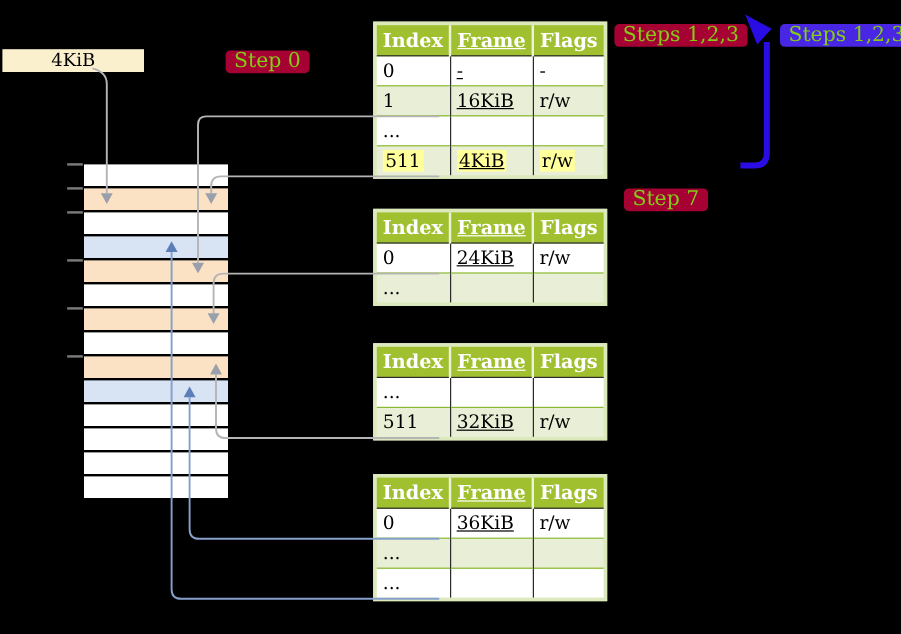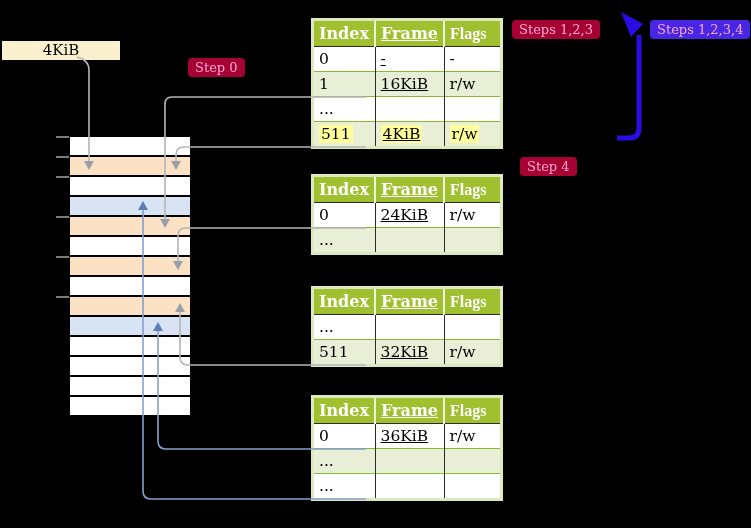--- a/index.html
+++ b/index.html
@@ -1,59 +1,59 @@
 <!DOCTYPE html>
 <html><head>
 <meta charset="utf-8">
 <style>
   html,body{margin:0;padding:0;background:#000;}
   #stage{position:relative;width:751px;height:528px;background:#000;overflow:hidden;
          font-family:"DejaVu Serif","Liberation Serif",serif;}
   
-  .badge{position:absolute;color:#f9a8d4;font-size:13px;line-height:17px;padding:1px 7px;
+  .badge{position:absolute;color:#84cc16;font-size:17px;line-height:17px;padding:1px 7px;
          border-radius:4px;white-space:nowrap;}
   .badge-red{background:#a50233;}
   .badge-blue{background:#4826e3;}
   #box4kib{position:absolute;left:2px;top:41px;width:118px;height:19px;background:#fbf0cd;
            color:#000;font-size:15px;line-height:19px;text-align:center;}
   
   #memory{position:absolute;left:70px;top:137px;width:120px;display:flex;
           flex-direction:column;gap:2px;}
   .mrow{height:18px;}
   .f-free{background:#ffffff;}
   .f-table{background:#fce2c5;}
   .f-page{background:#d8e3f4;}
   
   .tframe{position:absolute;left:311px;border:3px solid #dce9bd;background:#dce9bd;}
   .tframe table{border-collapse:collapse;}
   .tframe th{background:#a0c030;color:#fff;font-size:16px;font-weight:bold;text-align:left;
              padding:1px 5px;line-height:23px;border-right:2px solid #edf2da;
              border-bottom:1px solid #2a2a2a;}
-  .tframe th:last-child{border-right:none;font-family:Liberation Serif, serif;}
+  .tframe th:last-child{border-right:none;}
   .tframe td{background:#fff;color:#000;font-size:15.5px;line-height:22px;padding:1px 5px;
              border-right:1px solid #2a2a2a;border-top:1px solid #8ab82e;}
   .tframe td:last-child{border-right:none;}
   .tframe tbody tr:first-child td{border-top:none;}
   .tframe tbody tr:nth-child(even) td{background:#e9efd6;}
   .c1{width:45px;}.c2{width:47px;text-decoration:underline;}.c3{width:45px;}
   .hl{background:#ffff9c;padding:0 2px;}
   
   #overlay{position:absolute;left:0;top:0;z-index:5;pointer-events:none;}
 </style>
 </head>
 <body>
 
 <div id="stage">
 
   <div id="box4kib">4KiB</div>
 
-  <div class="badge badge-red" style="left:188px;top:58px;">Step 0</div>
+  <div class="badge badge-red" style="left:188px;top:42px;">Step 0</div>
   <div class="badge badge-red" style="left:512px;top:20px;">Steps 1,2,3</div>
   <div class="badge badge-blue" style="left:650px;top:20px;">Steps 1,2,3,4</div>
-  <div class="badge badge-red" style="left:520px;top:157px;">Step 4</div>
+  <div class="badge badge-red" style="left:520px;top:157px;">Step 7</div>
 
   <div id="memory">
     <div class="mrow f-free"></div>
     <div class="mrow f-table"></div>
     <div class="mrow f-free"></div>
     <div class="mrow f-page"></div>
     <div class="mrow f-table"></div>
     <div class="mrow f-free"></div>
     <div class="mrow f-table"></div>
     <div class="mrow f-free"></div>

